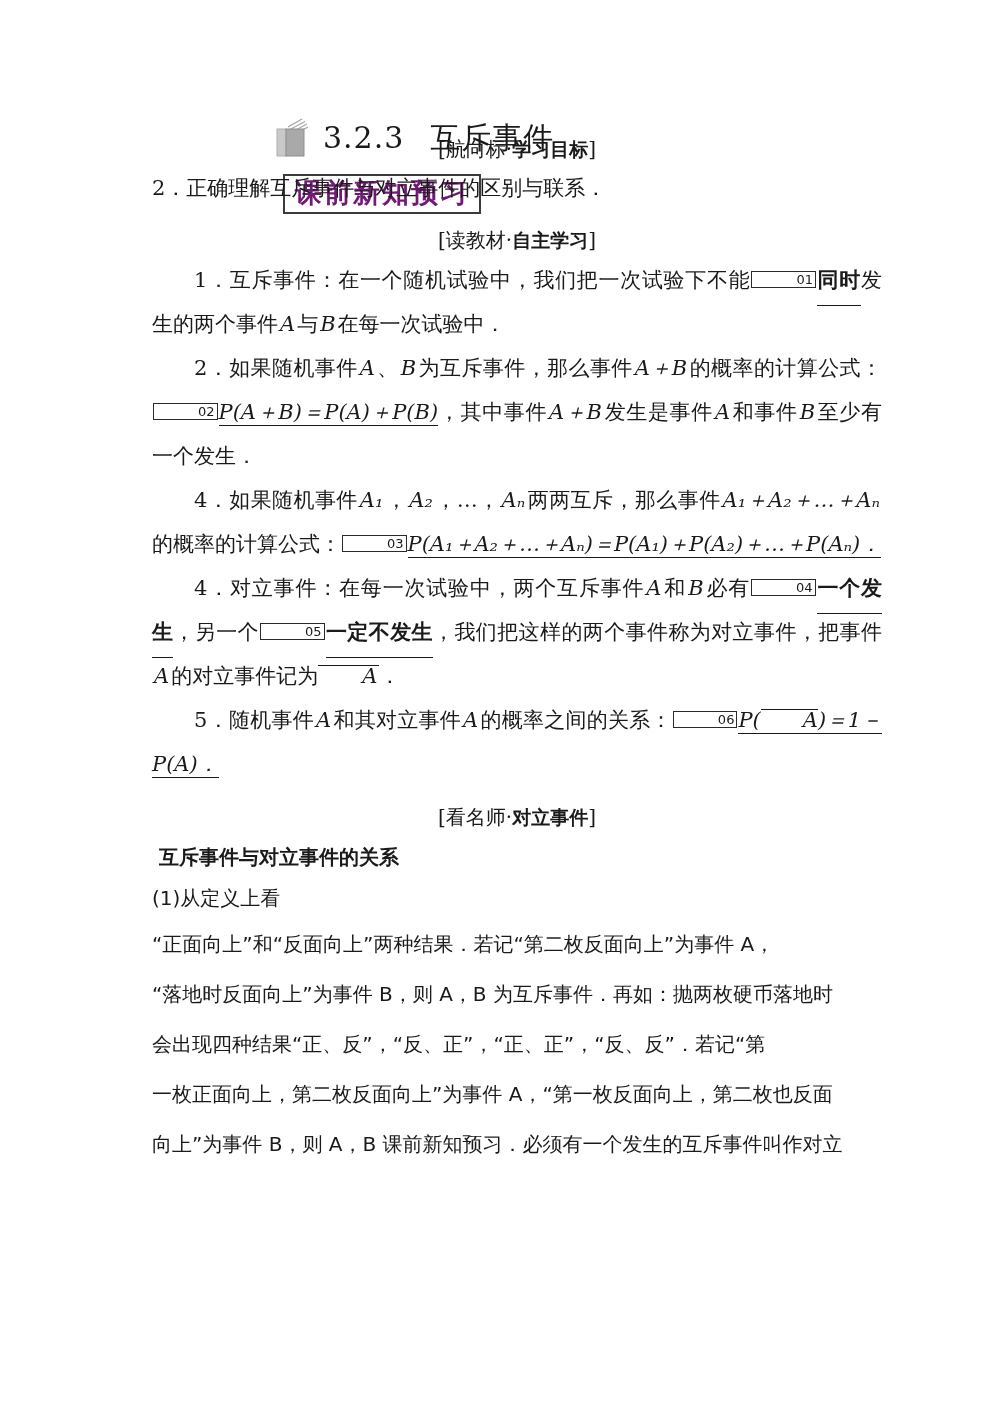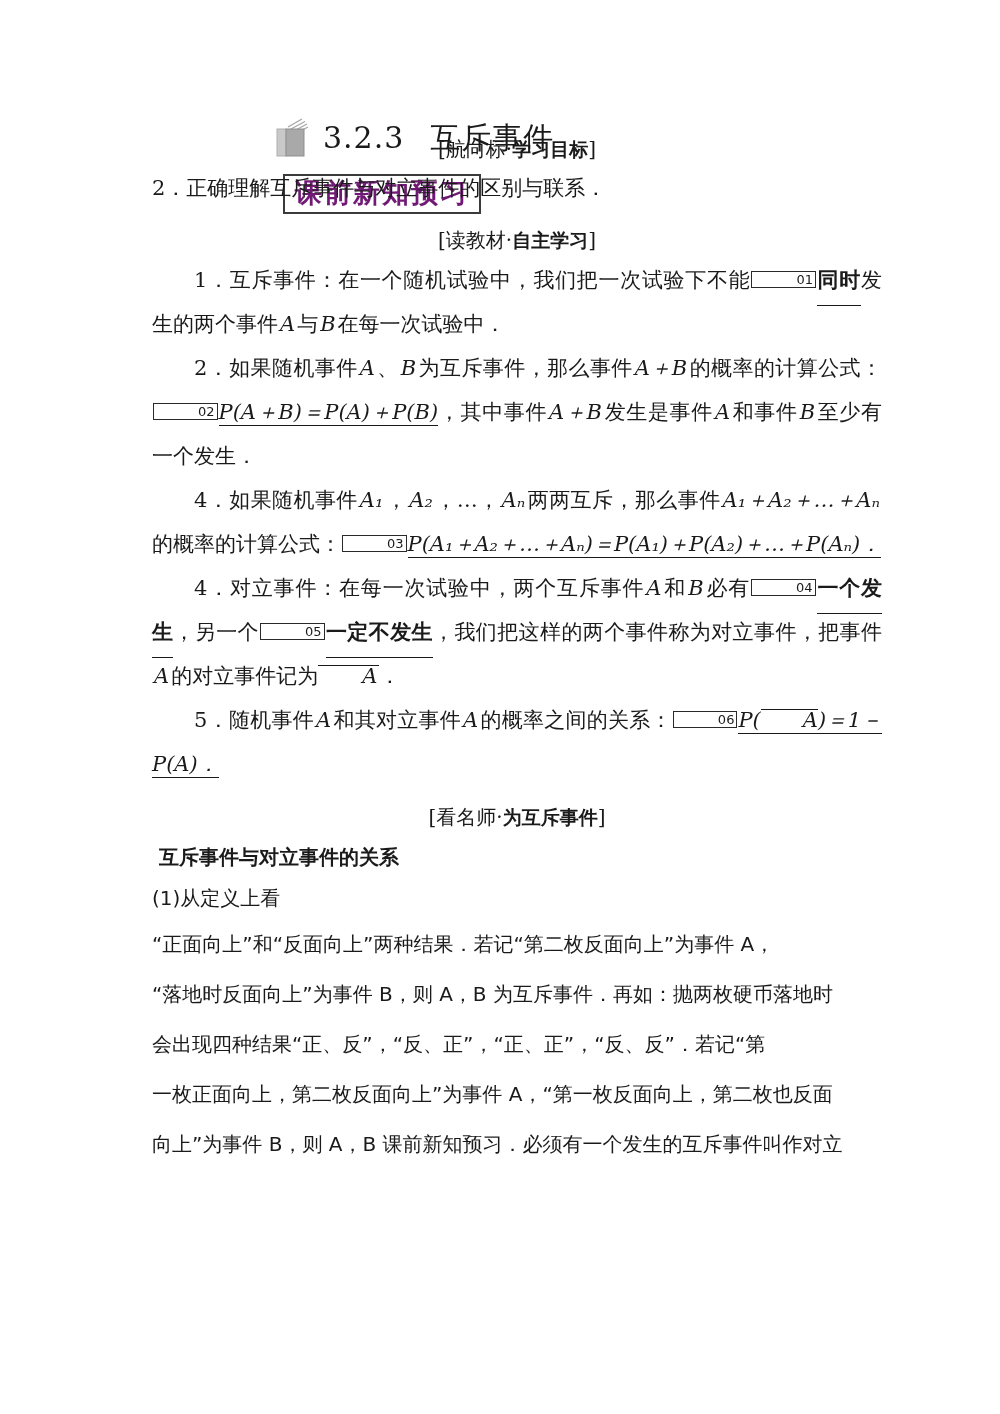--- a/index.html
+++ b/index.html
@@ -200,21 +200,21 @@
     <p class="para spaced indent"><span>1．互斥事件：在一个随机试验中，我们把一次试验下不能</span><span class="blanknum">01</span><span class="ansfill">同时</span><span>发生的两个事件</span><span class="m">A</span><span>与</span><span class="m">B</span><span>在每一次试验中．</span></p>
 
     <p class="para spaced indent"><span>2．如果随机事件</span><span class="m">A</span><span>、</span><span class="m">B</span><span>为互斥事件，那么事件</span><span class="m">A＋B</span><span>的概率的计算公式：</span><span class="blanknum">02</span><span class="ansfill-u mi">P(A＋B)＝P(A)＋P(B)</span><span>，其中事件</span><span class="m">A＋B</span><span>发生是事件</span><span class="m">A</span><span>和事件</span><span class="m">B</span><span>至少有一个发生．</span></p>
 
     <p class="para spaced indent"><span>4．如果随机事件</span><span class="m">A₁</span><span>，</span><span class="m">A₂</span><span>，…，</span><span class="m">Aₙ</span><span>两两互斥，那么事件</span><span class="m">A₁＋A₂＋…＋Aₙ</span><span>的概率的计算公式：</span><span class="blanknum">03</span><span class="ansfill-u mi">P(A₁＋A₂＋…＋Aₙ)＝P(A₁)＋P(A₂)＋…＋P(Aₙ)．</span></p>
 
     <p class="para spaced indent"><span>4．对立事件：在每一次试验中，两个互斥事件</span><span class="m">A</span><span>和</span><span class="m">B</span><span>必有</span><span class="blanknum">04</span><span class="ansfill">一个发生</span><span>，另一个</span><span class="blanknum">05</span><span class="ansfill">一定不发生</span><span>，我们把这样的两个事件称为对立事件，把事件</span><span class="m">A</span><span>的对立事件记为</span><span class="m ovl">A</span><span>．</span></p>
 
     <p class="para spaced indent"><span>5．随机事件</span><span class="m">A</span><span>和其对立事件</span><span class="m">A</span><span>的概率之间的关系：</span><span class="blanknum">06</span><span class="ansfill-u"><span class="mi">P(</span><span class="mi ovl">A</span><span class="mi">)＝1－P(A)．</span></span></p>
 
-    <div class="section-marker"><span>[看名师·</span><span class="strong">为互斥事件</span><span>]</span></div>
+    <div class="section-marker"><span>[看名师·</span><span class="strong">对立事件</span><span>]</span></div>
 
     <p class="subhead">互斥事件与对立事件的关系</p>
     <p class="subhead2">(1)从定义上看</p>
 
     <p class="body-sans">“正面向上”和“反面向上”两种结果．若记“第二枚反面向上”为事件 A，</p>
     <p class="body-sans">“落地时反面向上”为事件 B，则 A，B 为互斥事件．再如：抛两枚硬币落地时</p>
     <p class="body-sans">会出现四种结果“正、反”，“反、正”，“正、正”，“反、反”．若记“第</p>
     <p class="body-sans">一枚正面向上，第二枚反面向上”为事件 A，“第一枚反面向上，第二枚也反面</p>
     <p class="body-sans">向上”为事件 B，则 A，B 课前新知预习．必须有一个发生的互斥事件叫作对立</p>
 

